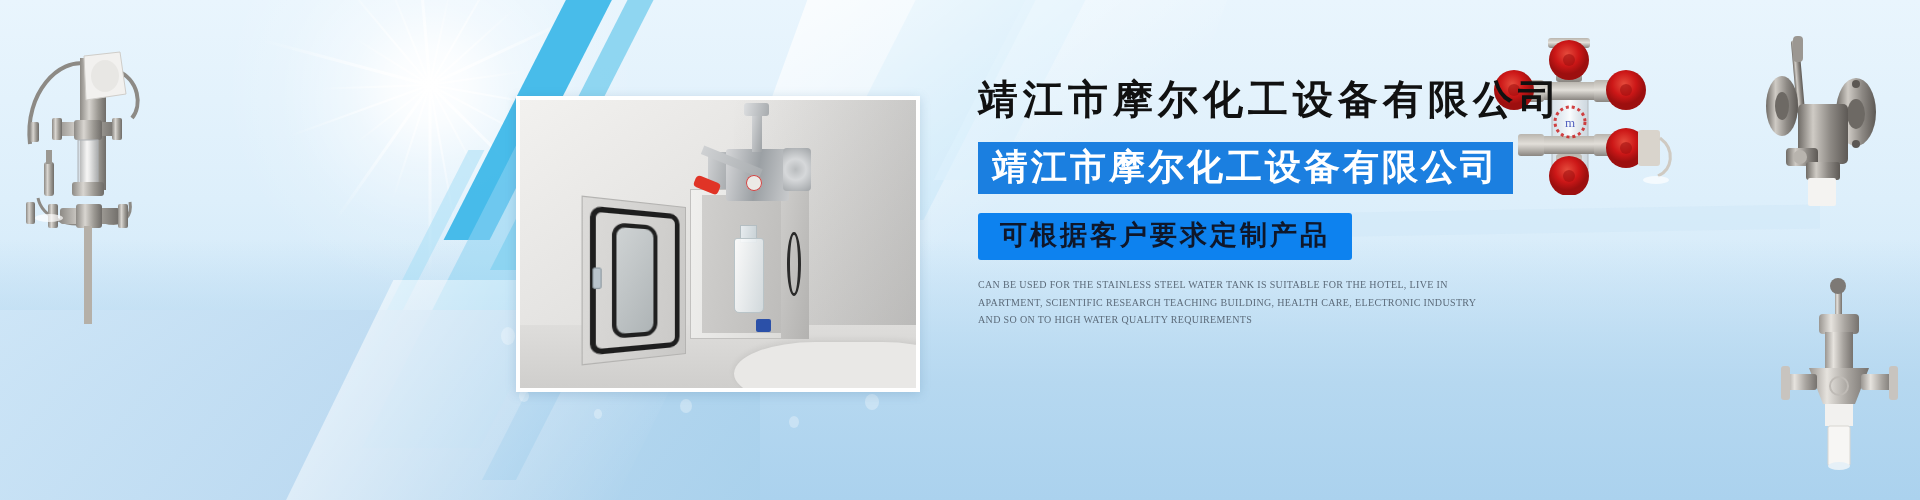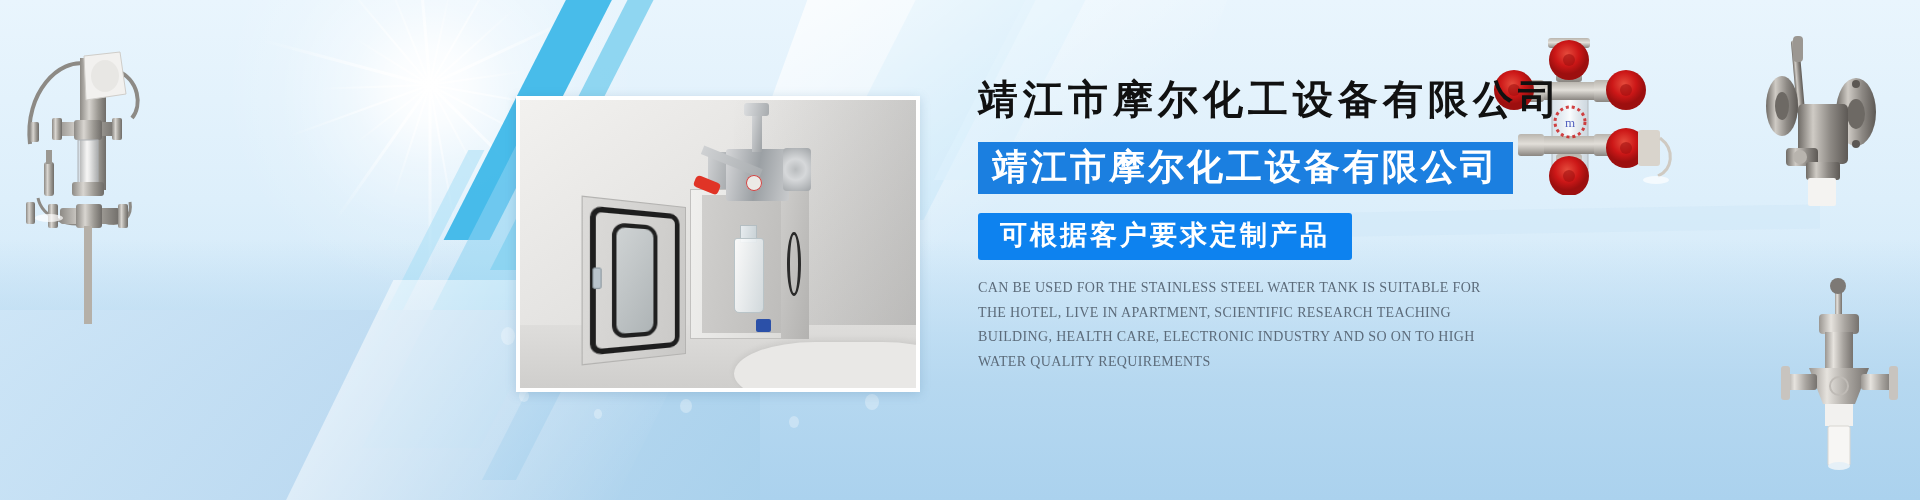--- a/index.html
+++ b/index.html
@@ -219,35 +219,35 @@
     color:#1b1b1b;
     letter-spacing:1px;
     line-height:1;
     white-space:nowrap;
   }
 
   .cta-box {
     display:inline-block;
     margin-top:19px;
     background:#0d82ef;
-    color:#ffffff;
+    color:#0f172a;
     font-size:27px;
     font-weight:700;
     letter-spacing:3px;
     padding:9px 22px 11px;
     line-height:1;
     border-radius:3px;
     white-space:nowrap;
   }
 
   .eng-copy {
     margin-top:16px;
     width:510px;
     font-family:"Liberation Serif", serif;
-    font-size:14px;
+    font-size:10px;
     line-height:1.75;
     letter-spacing:.35px;
     color:#5c6b7a;
     text-transform:uppercase;
   }
 
   
   .watermark {
     position:absolute; left:222px; top:455px;
     font-family:"Liberation Serif", serif;

